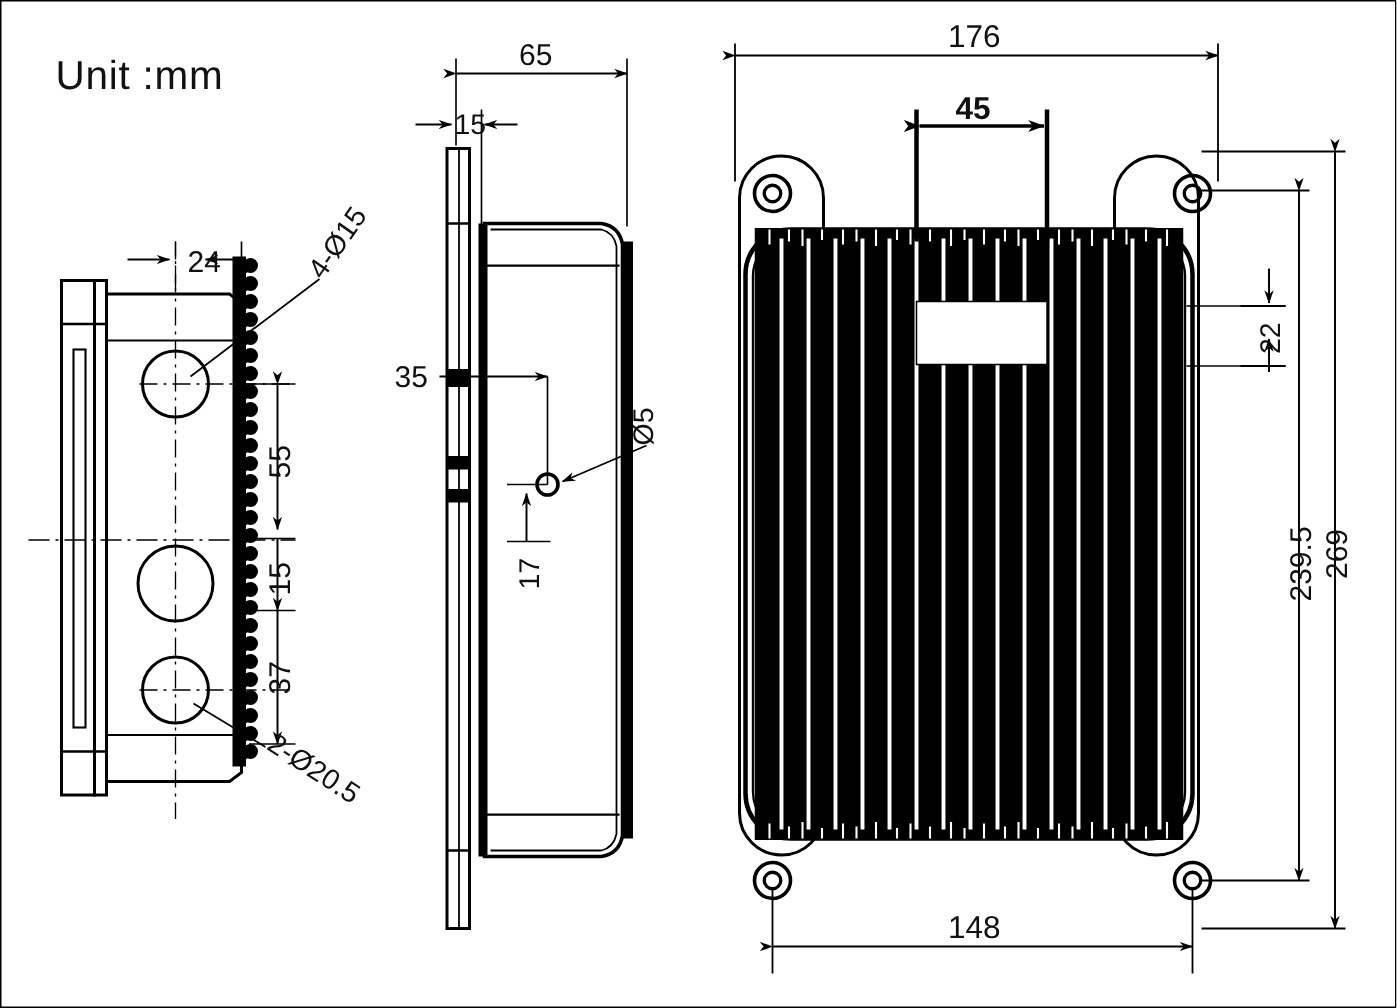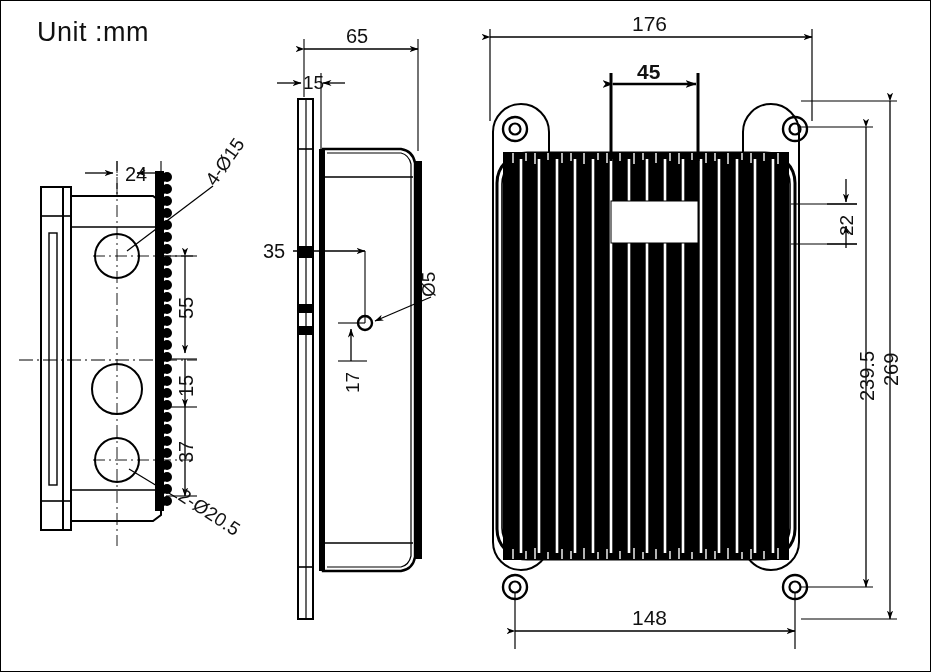--- a/index.html
+++ b/index.html
@@ -18,21 +18,21 @@
     font-family: "Liberation Sans", sans-serif;
   }
   #drawing {
     position: absolute;
     left: 0;
     top: 0;
   }
   .unit-title {
     position: absolute;
     left: 36px;
-    top: 16px;
+    top: 34px;
     font-family: "Liberation Sans", sans-serif;
     font-size: 27px;
     color: #111111;
     letter-spacing: 0.5px;
     white-space: nowrap;
   }
   svg text {
     font-family: "Liberation Sans", sans-serif;
     fill: #111111;
   }

